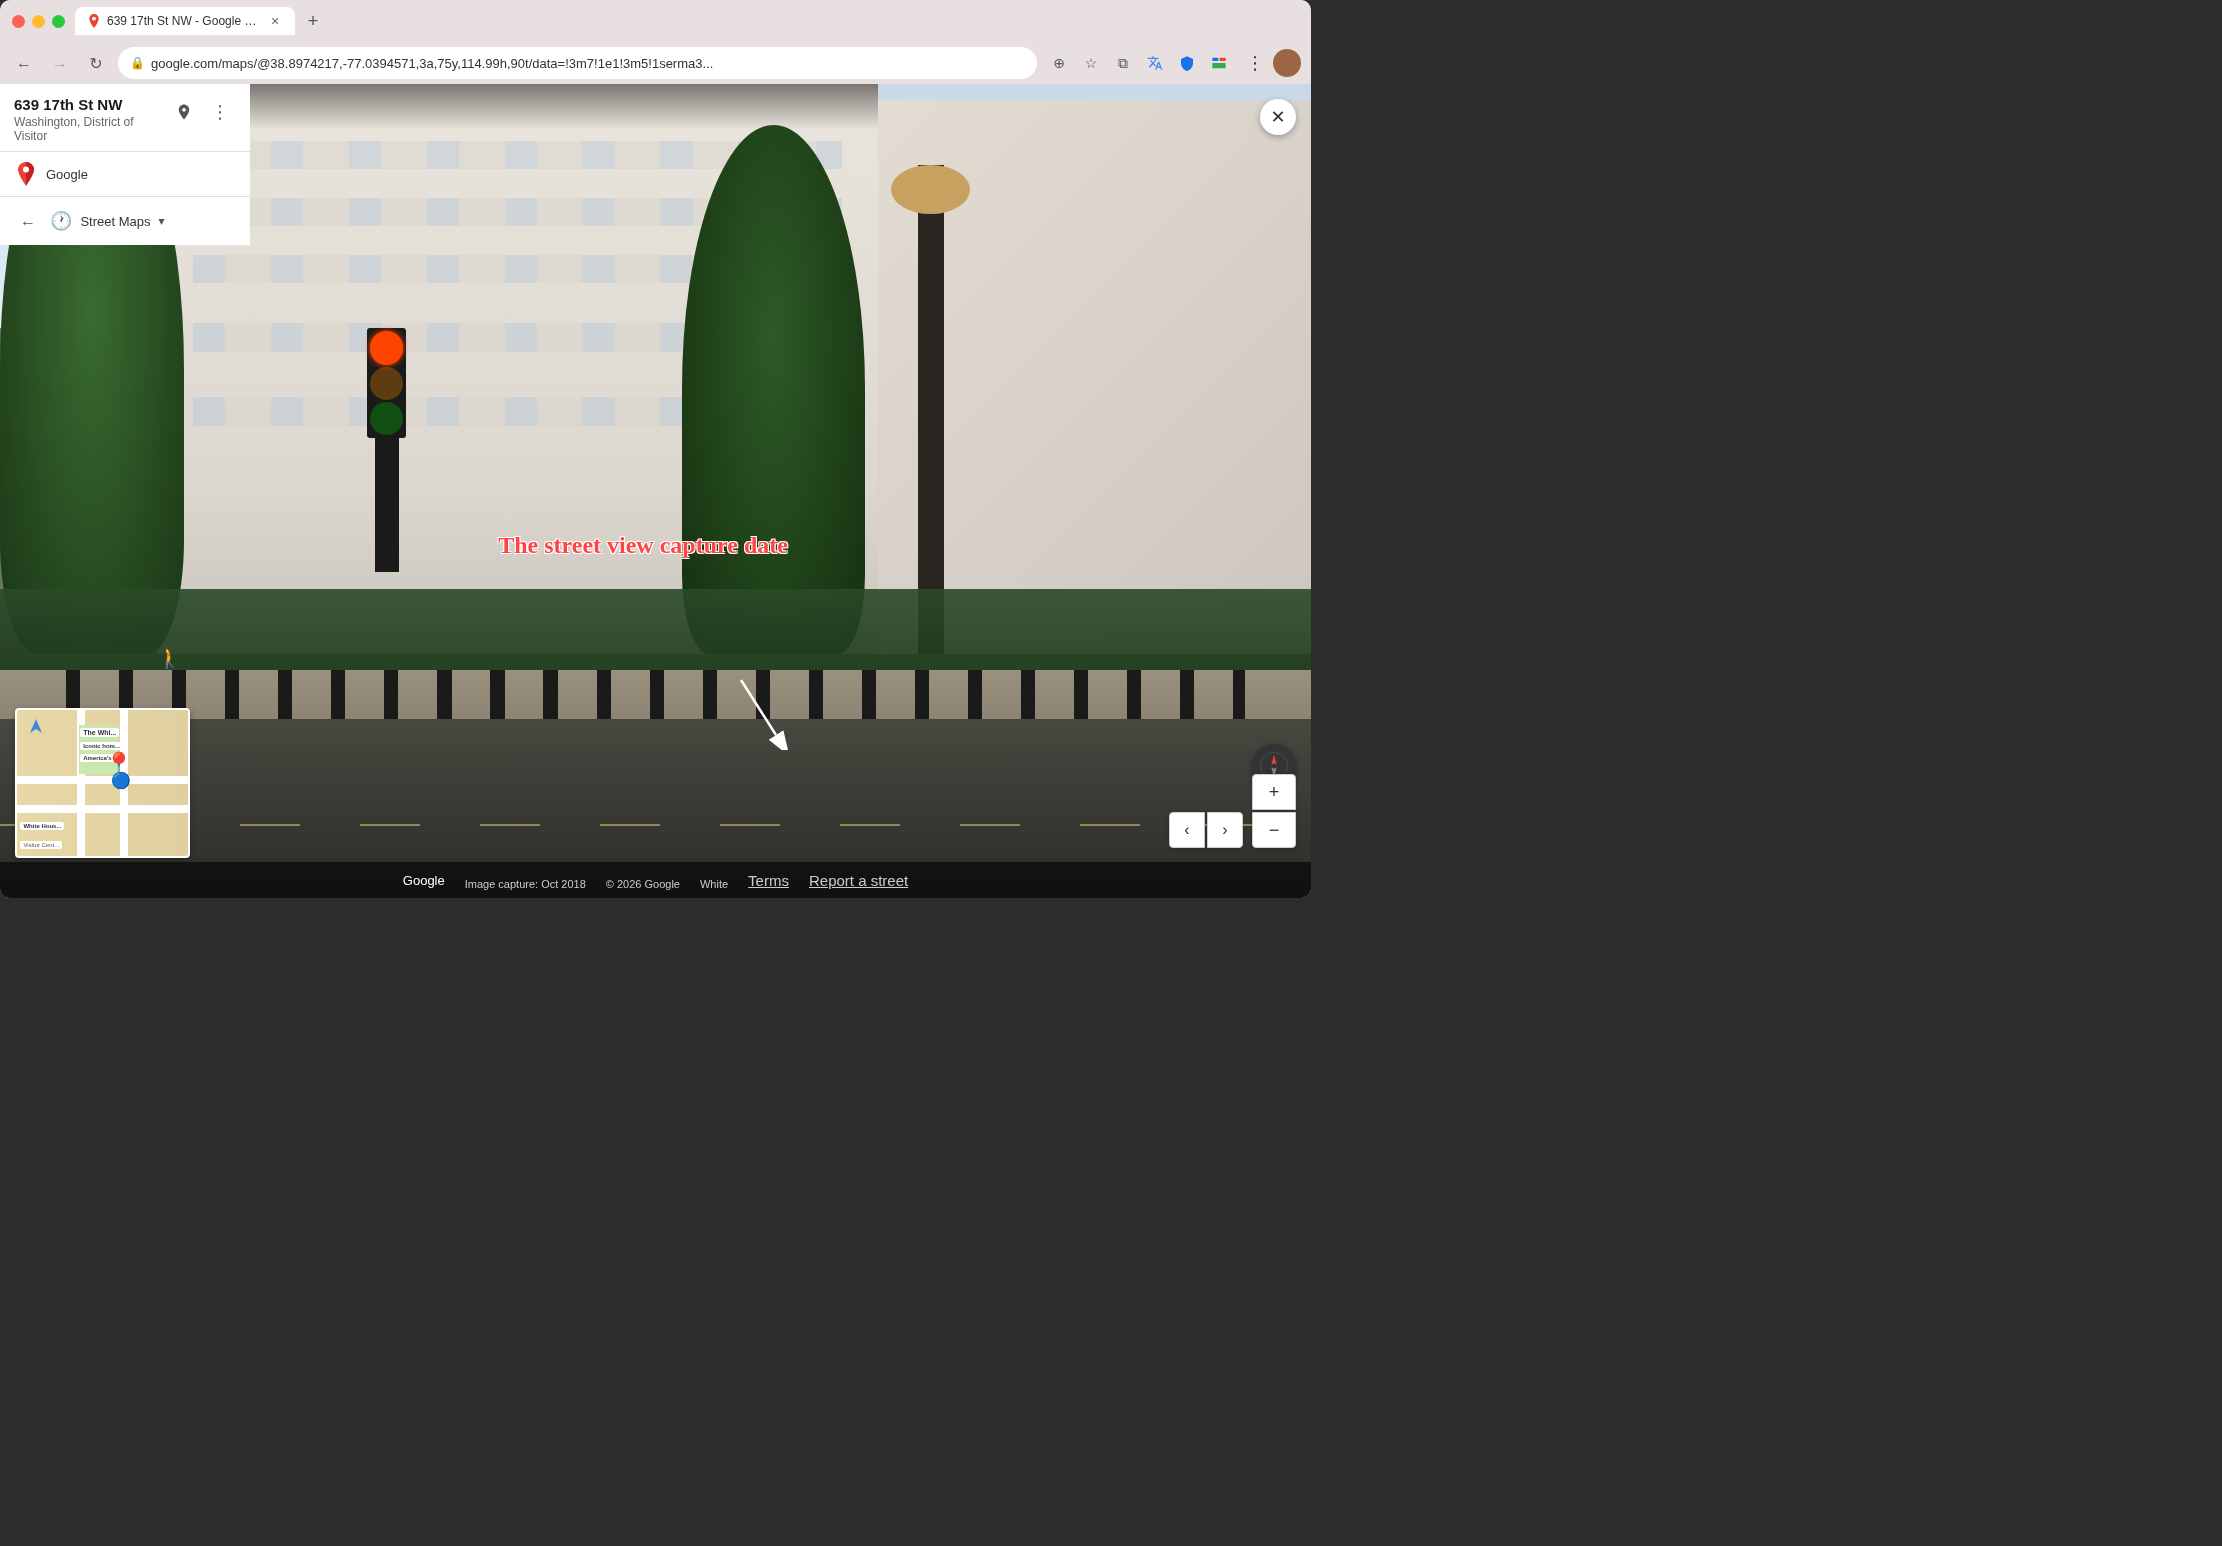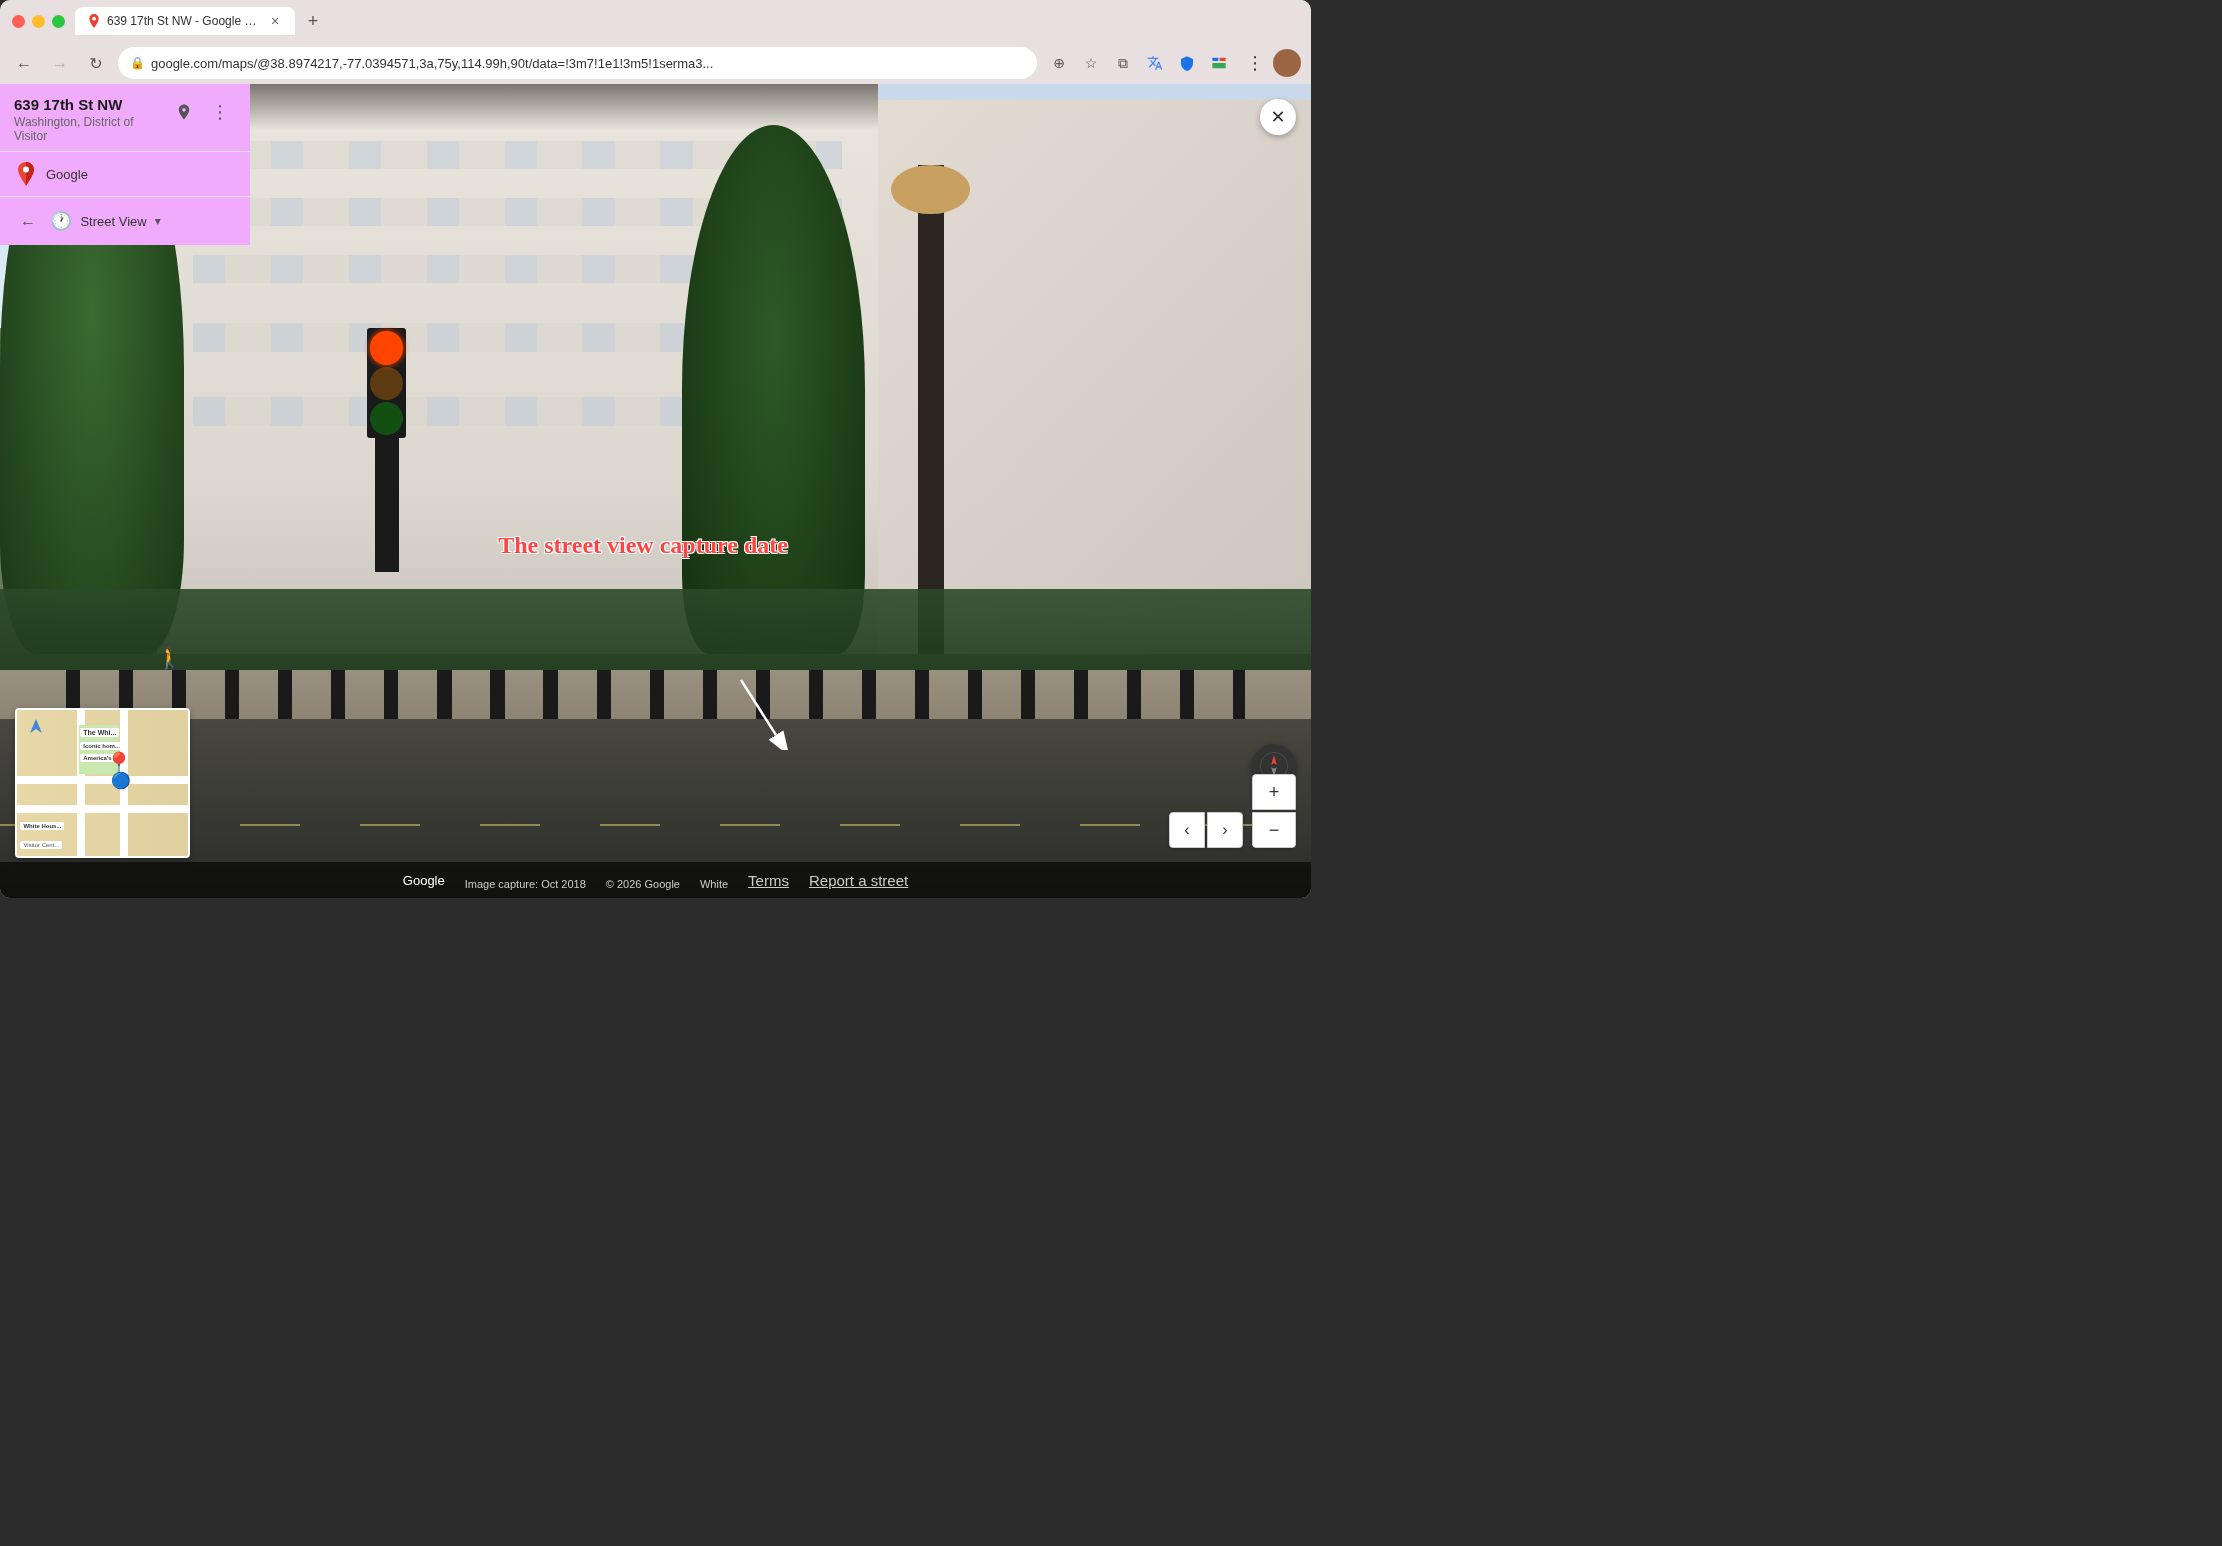--- a/index.html
+++ b/index.html
@@ -202,21 +202,21 @@
       font-weight: bold;
       pointer-events: none;
     }
 
     
     .left-panel {
       position: absolute;
       top: 0;
       left: 0;
       width: 250px;
-      background: #f0abfc;
+      background: #ffffff;
       z-index: 10;
     }
 
     .panel-header {
       padding: 12px 14px 8px;
       border-bottom: 1px solid #e0e0e0;
     }
 
     .panel-address {
       font-size: 15px;
@@ -644,21 +644,21 @@
             <path d="M12 0v24c4.531-7.188 8-12.3 8-16.398C20 3.403 16.198 0 12 0z" fill="#c5221f"></path>
             <circle cx="12" cy="7.5" r="3" fill="white"></circle>
           </svg>
         </div>
         <span class="google-label">Google</span>
       </div>
 
       <div class="panel-streetview-row">
         <div class="back-btn">←</div>
         <span class="sv-clock-icon">🕐</span>
-        <span class="sv-label">Street View</span>
+        <span class="sv-label">Street Maps</span>
         <span class="sv-dropdown">▾</span>
       </div>
     </div>
 
     <div class="mini-map">
       <div class="mini-map-bg">
 
         <div class="mini-map-road-h" style="top:45%;left:0;right:0;"></div>
         <div class="mini-map-road-h" style="top:65%;left:0;right:0;"></div>
         <div class="mini-map-road-v" style="top:0;bottom:0;left:35%;"></div>

